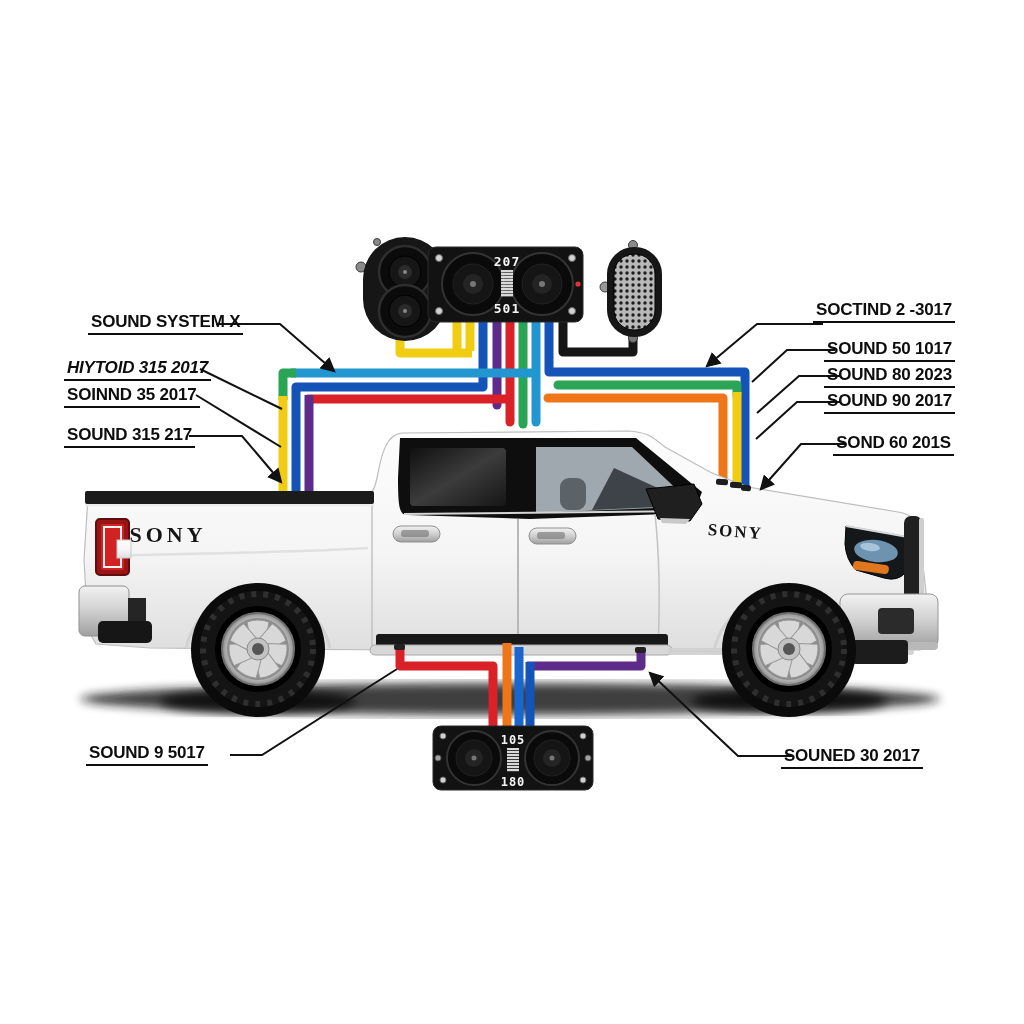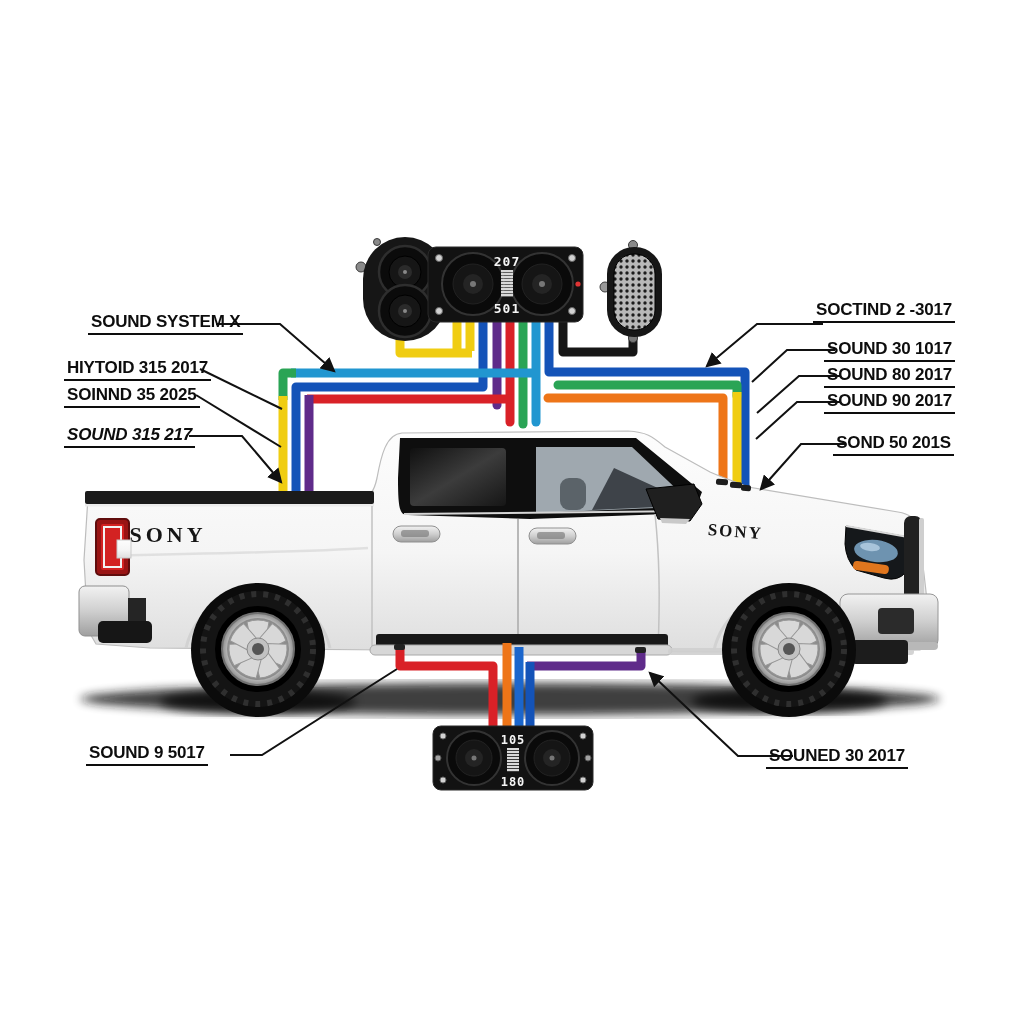--- a/index.html
+++ b/index.html
@@ -296,23 +296,23 @@
     <path d="M835,350 L787,350 L752,382"></path>
     <path d="M840,376 L799,376 L757,413"></path>
     <path d="M840,402 L797,402 L756,439"></path>
     <path d="M845,444 L801,444 L761,489" marker-end="url(#arr)"></path>
     <path d="M230,755 L262,755 L397,669"></path>
     <path d="M793,756 L738,756 L650,673" marker-end="url(#arr)"></path>
   </g>
 </svg>
 
   <div class="callout-label" style="left:48px;top:312px;margin-left:40px;">SOUND SYSTEM X</div>
-  <div class="callout-label" style="left:64px;top:358px;">HIYTOID 315 2017</div>
-  <div class="callout-label" style="left:64px;top:385px;">SOINND 35 2025</div>
-  <div class="callout-label" style="left:64px;top:425px;font-style:italic;">SOUND 315 217</div>
+  <div class="callout-label" style="left:64px;top:358px;font-style:italic;">HIYTOID 315 2017</div>
+  <div class="callout-label" style="left:64px;top:385px;">SOINND 35 2017</div>
+  <div class="callout-label" style="left:64px;top:425px;">SOUND 315 217</div>
   <div class="callout-label" style="right:69px;top:300px;">SOCTIND 2 -3017</div>
-  <div class="callout-label" style="right:69px;top:339px;">SOUND 30 1017</div>
-  <div class="callout-label" style="right:69px;top:365px;">SOUND 80 2017</div>
+  <div class="callout-label" style="right:69px;top:339px;">SOUND 50 1017</div>
+  <div class="callout-label" style="right:69px;top:365px;">SOUND 80 2023</div>
   <div class="callout-label" style="right:69px;top:391px;">SOUND 90 2017</div>
-  <div class="callout-label" style="right:70px;top:433px;">SOND 50 201S</div>
+  <div class="callout-label" style="right:70px;top:433px;">SOND 60 201S</div>
   <div class="callout-label" style="left:86px;top:743px;">SOUND 9 5017</div>
-  <div class="callout-label" style="right:116px;top:746px;">SOUNED 30 2017</div>
+  <div class="callout-label" style="right:101px;top:746px;">SOUNED 30 2017</div>
 </div>
 
 </body></html>

